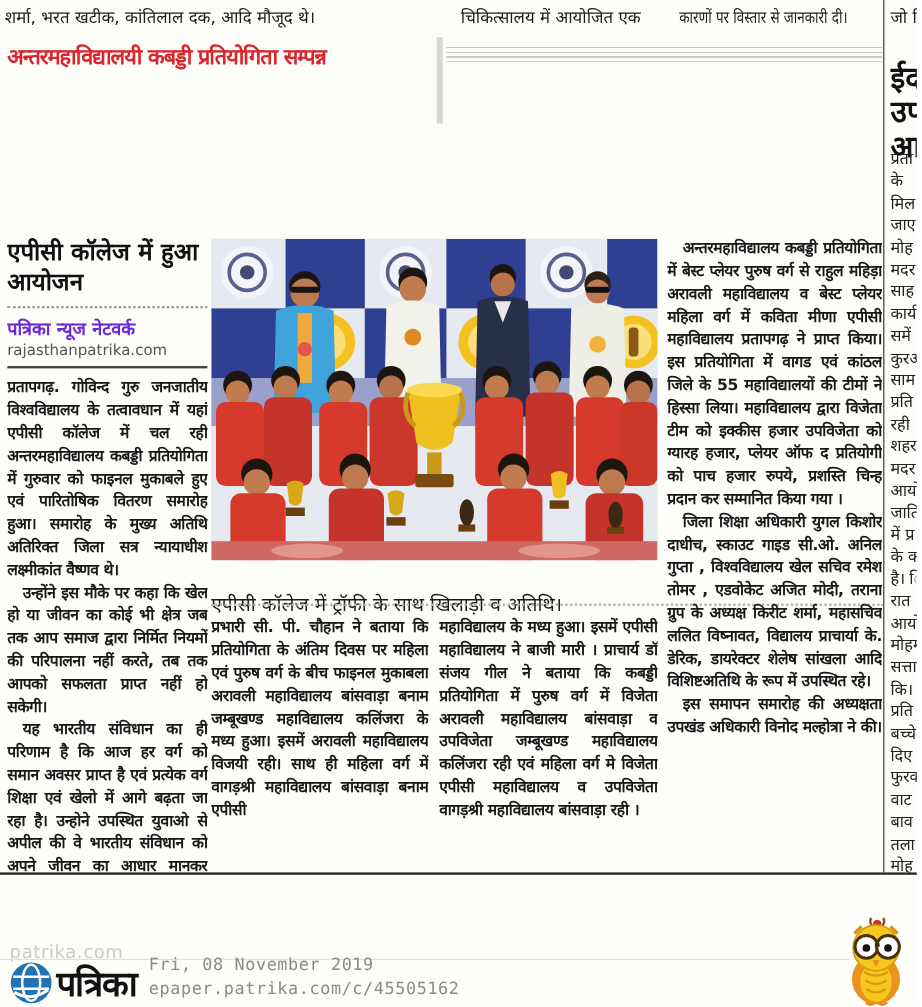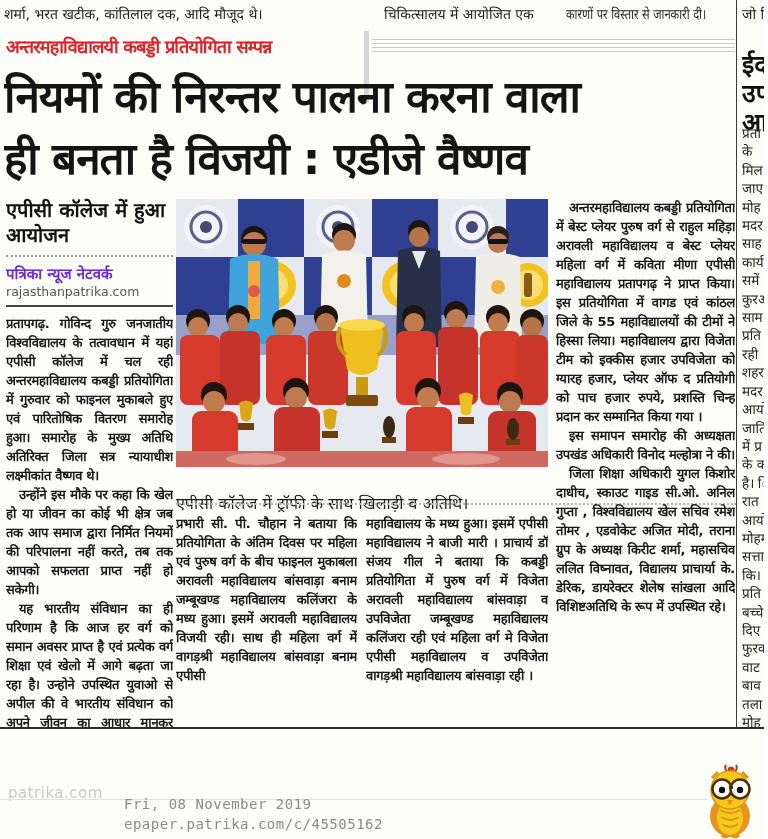--- a/index.html
+++ b/index.html
@@ -61,24 +61,20 @@
   <div class="topstrip">
     <span style="left:4px">शर्मा, भरत खटीक, कांतिलाल दक,    आदि मौजूद थे।</span>
     <span style="left:384px">चिकित्सालय  में  आयोजित  एक</span>
     <span style="left:566px;transform:scaleX(.8);transform-origin:left;">कारणों पर विस्तार से जानकारी दी।</span>
   </div>
 
   <div class="kicker">अन्तरमहाविद्यालयी कबड्डी प्रतियोगिता सम्पन्न</div>
   <div class="deco-vbar"></div>
   <div class="deco-lines"></div>
 
-  <div class="headline">
-    <div>नियमों की निरन्तर पालना करना वाला</div>
-    <div>ही बनता है विजयी : एडीजे वैष्णव</div>
-  </div>
 
   <div class="col1">
     <div class="subhead">एपीसी कॉलेज में हुआ आयोजन</div>
     <div class="dotline"></div>
     <div class="byline">पत्रिका न्यूज नेटवर्क</div>
     <div class="bysite">rajasthanpatrika.com</div>
     <div class="solidline"></div>
     <div class="body-txt">
       <p><b>प्रतापगढ़.</b><span> गोविन्द गुरु जनजातीय विश्वविद्यालय के तत्वावधान में यहां एपीसी कॉलेज में चल रही अन्तरमहाविद्यालय कबड्डी प्रतियोगिता में गुरुवार को फाइनल मुकाबले हुए एवं पारितोषिक वितरण समारोह हुआ। समारोह के मुख्य अतिथि अतिरिक्त जिला सत्र न्यायाधीश लक्ष्मीकांत वैष्णव थे।</span></p>
       <p class="ind">उन्होंने इस मौके पर कहा कि खेल हो या जीवन का कोई भी क्षेत्र जब तक आप समाज द्वारा निर्मित नियमों की परिपालना नहीं करते, तब तक आपको सफलता प्राप्त नहीं हो सकेगी।</p>
@@ -218,22 +214,22 @@
 
   <div class="col2 body-txt">
     <p>प्रभारी सी. पी. चौहान ने बताया कि प्रतियोगिता के अंतिम दिवस पर महिला एवं पुरुष वर्ग के बीच फाइनल मुकाबला अरावली महाविद्यालय बांसवाड़ा बनाम जम्बूखण्ड महाविद्यालय कलिंजरा के मध्य हुआ। इसमें अरावली महाविद्यालय विजयी रही। साथ ही महिला वर्ग में वागड़श्री महाविद्यालय बांसवाड़ा बनाम एपीसी</p>
   </div>
   <div class="col3 body-txt">
     <p>महाविद्यालय के  मध्य हुआ। इसमें एपीसी महाविद्यालय ने बाजी मारी । प्राचार्य डॉ संजय गील ने बताया कि कबड्डी प्रतियोगिता में पुरुष वर्ग में विजेता अरावली महाविद्यालय बांसवाड़ा व उपविजेता जम्बूखण्ड महाविद्यालय कलिंजरा रही एवं महिला वर्ग मे विजेता एपीसी महाविद्यालय व उपविजेता वागड़श्री महाविद्यालय बांसवाड़ा रही ।</p>
   </div>
 
   <div class="col4 body-txt">
     <p class="ind">अन्तरमहाविद्यालय कबड्डी प्रतियोगिता में बेस्ट प्लेयर पुरुष वर्ग से राहुल महिड़ा अरावली महाविद्यालय व बेस्ट प्लेयर महिला वर्ग में कविता मीणा एपीसी महाविद्यालय प्रतापगढ़ ने प्राप्त किया। इस प्रतियोगिता में वागड एवं कांठल जिले के 55 महाविद्यालयों की टीमों ने हिस्सा लिया। महाविद्यालय द्वारा विजेता टीम को इक्कीस हजार उपविजेता को ग्यारह हजार, प्लेयर ऑफ द प्रतियोगी को पाच हजार रुपये,  प्रशस्ति चिन्ह प्रदान कर सम्मानित किया गया ।</p>
+    <p class="ind">जिला शिक्षा अधिकारी युगल किशोर दाधीच, स्काउट गाइड सी.ओ. अनिल गुप्ता , विश्वविद्यालय खेल सचिव रमेश तोमर , एडवोकेट अजित मोदी, तराना ग्रुप के अध्यक्ष किरीट शर्मा, महासचिव ललित विष्नावत, विद्यालय प्राचार्या के. डेरिक, डायरेक्टर शेलेष सांखला आदि विशिष्टअतिथि के रूप में उपस्थित रहे।</p>
     <p class="ind">इस समापन समारोह की अध्यक्षता उपखंड अधिकारी विनोद मल्होत्रा ने की।</p>
-    <p class="ind">जिला शिक्षा अधिकारी युगल किशोर दाधीच, स्काउट गाइड सी.ओ. अनिल गुप्ता , विश्वविद्यालय खेल सचिव रमेश तोमर , एडवोकेट अजित मोदी, तराना ग्रुप के अध्यक्ष किरीट शर्मा, महासचिव ललित विष्नावत, विद्यालय प्राचार्या के. डेरिक, डायरेक्टर शेलेष सांखला आदि विशिष्टअतिथि के रूप में उपस्थित रहे।</p>
   </div>
 
   <div class="vrule"></div>
   <div class="side-top">जो वि</div>
   <div class="side-heads">
     <div>ईद</div>
     <div>उप</div>
     <div>आ</div>
   </div>
   <div class="side-frags">
@@ -269,20 +265,32 @@
       <div>वाट</div>
       <div>बाव</div>
       <div>तला</div>
       <div>मोह</div>
     </div>
 
   <div class="botrule"></div>
 
   <div class="ghost">patrika.com</div>
   <div class="ghostline"></div>
+  <div class="logo-wrap">
+    <svg width="36" height="36" viewBox="0 0 36 36">
+      <circle cx="18" cy="18" r="17" fill="#2173b5"></circle>
+      <g stroke="#ffffff" stroke-width="2" fill="none">
+        <ellipse cx="18" cy="18" rx="7.5" ry="15"></ellipse>
+        <path d="M3,13 H33"></path>
+        <path d="M3,23 H33"></path>
+      </g>
+      <path d="M4,26 Q18,34 32,24" stroke="#ffffff" stroke-width="2.5" fill="none"></path>
+    </svg>
+    <span class="logo-text">पत्रिका</span>
+  </div>
   <div class="foot-date">Fri, 08 November 2019</div>
   <div class="foot-url">epaper.patrika.com/c/45505162</div>
 
   <div class="owl">
     <svg width="60" height="75" viewBox="0 0 60 75">
       <circle cx="31" cy="6" r="3.5" fill="#c0392b"></circle>
       <path d="M27,8 Q24,4 26,1 M35,8 Q38,4 36,1" stroke="#8a4a10" stroke-width="2" fill="none"></path>
       <ellipse cx="30" cy="52" rx="20" ry="21" fill="#e8931e"></ellipse>
       <ellipse cx="30" cy="54" rx="13" ry="17" fill="#f6c81e"></ellipse>
       <path d="M20,46 Q30,52 40,46 M21,53 Q30,59 39,53 M22,60 Q30,66 38,60" stroke="#d89a12" stroke-width="1.8" fill="none"></path>

